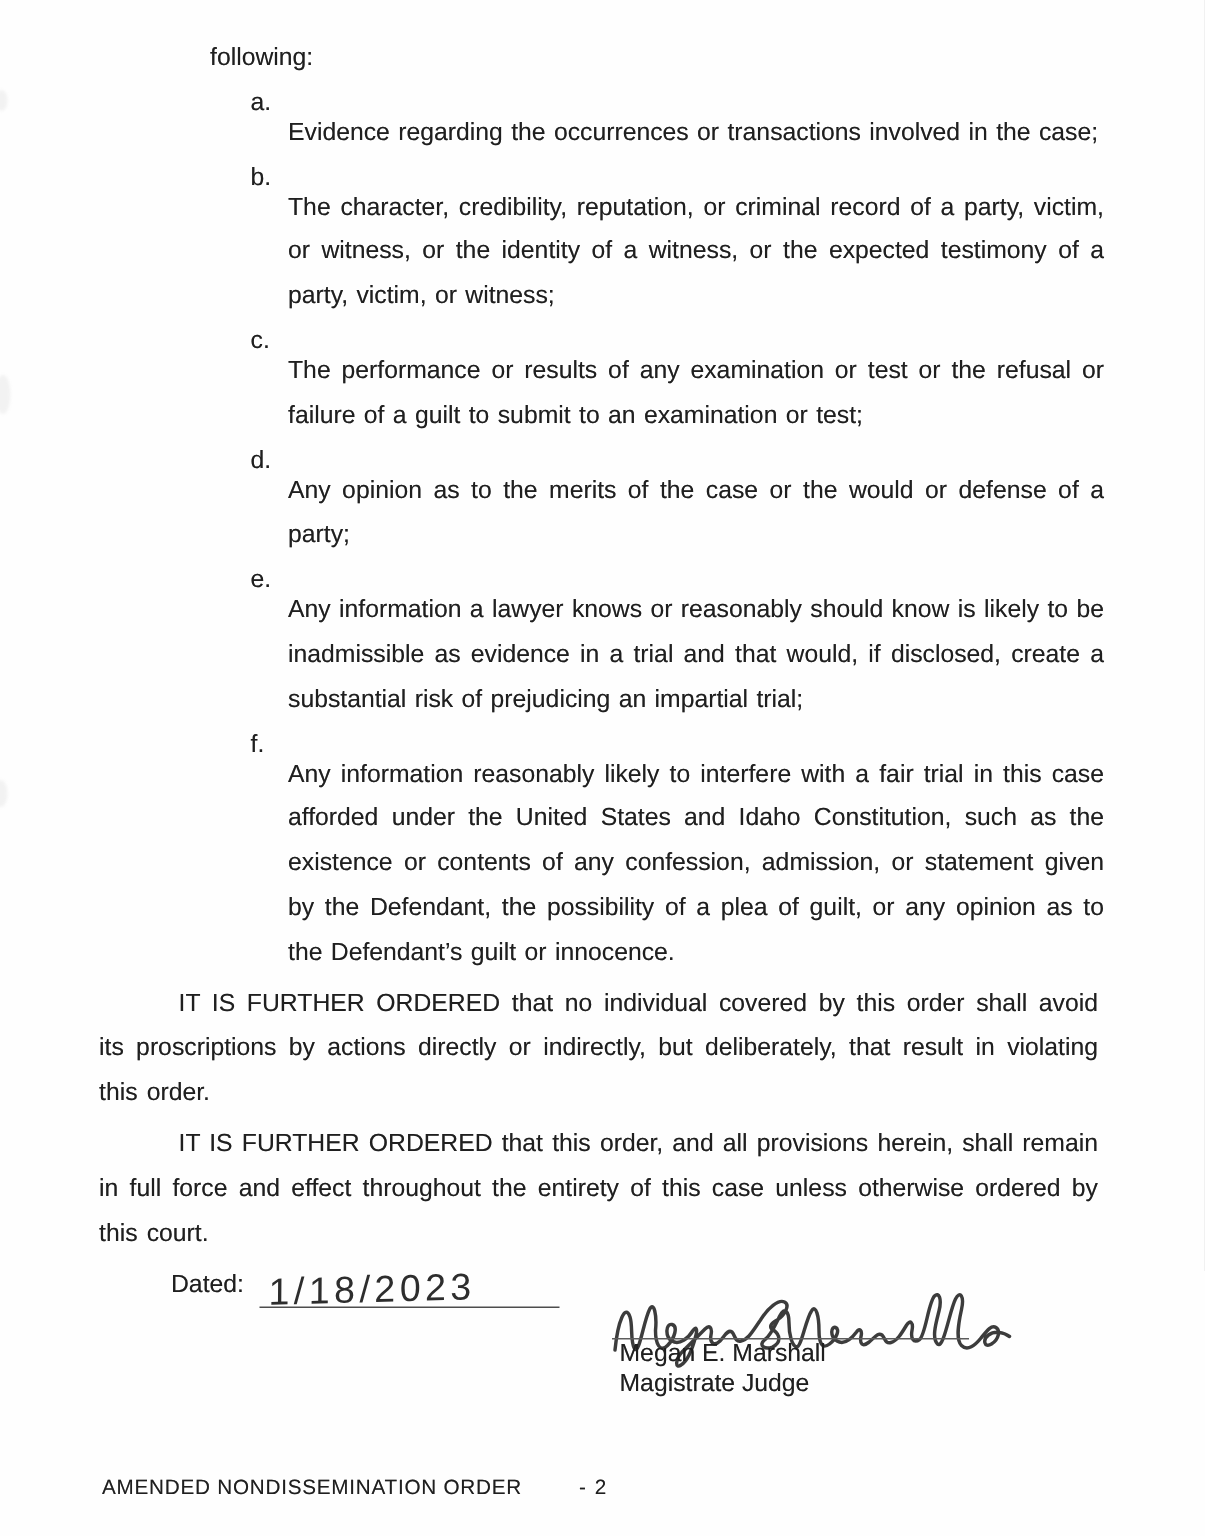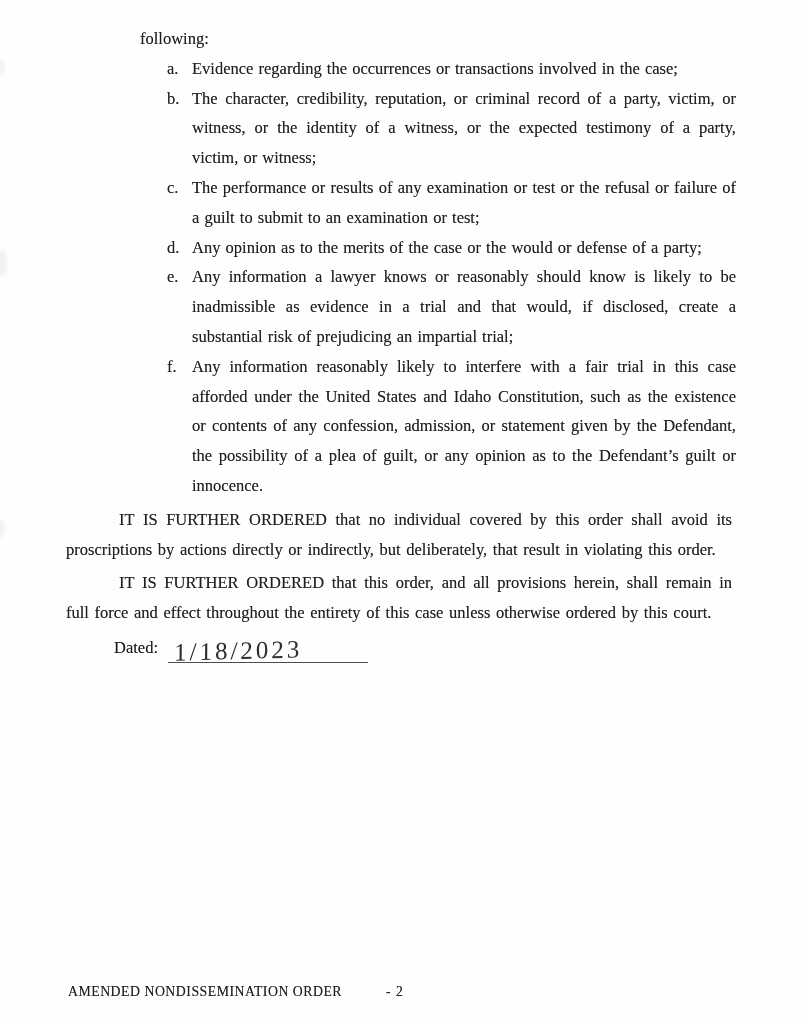--- a/index.html
+++ b/index.html
@@ -5,32 +5,32 @@
   html, body { margin:0; padding:0; background:#e8e8e8; }
   .page {
     position:relative;
     width:803px; height:1024px;
     margin:0 auto;
     background:#fefefdf
     ;
     background:#fefefe;
     box-sizing:border-box;
     padding:24px 67px 0 62px;
-    font-family:Liberation Serif, serif;
+    font-family:Liberation Sans, sans-serif;
     font-size:16.5px;
     line-height:29.8px;
     color:#1f1f1f;
     text-shadow:0 0 0.35px rgba(25,25,25,0.5);
     overflow:hidden;
   }
   .intro { margin-left:78px; }
   .order-list { margin:0; padding:0; list-style:none; }
   .list-item { display:flex; }
   .li-marker { flex:0 0 25px; margin-left:105px; }
-  .li-text { flex:1; text-align:justify; word-spacing:1px; }
+  .li-text { flex:1; text-align:justify; word-spacing:1px;margin-top:20px; }
   .para { margin:4px; text-indent:53px; text-align:justify; word-spacing:1.5px; }
   .dated-row { margin-left:52px; white-space:nowrap; }
   .date-line {
     display:inline-block; position:relative;
     width:200px; height:30px; vertical-align:bottom;
     border-bottom:1.6px solid #4d4d4d;
     margin-left:10px;
   }
   .date-hand {
     position:absolute; left:6px; bottom:-4px;
@@ -91,20 +91,43 @@
     </li>
   </ol>
 
   <p class="para">IT IS FURTHER ORDERED that no individual covered by this order shall avoid its proscriptions by actions directly or indirectly, but deliberately, that result in violating this order.</p>
   <p class="para">IT IS FURTHER ORDERED that this order, and all provisions herein, shall remain in full force and effect throughout the entirety of this case unless otherwise ordered by this court.</p>
 
   <div class="dated-row">
     <span>Dated:</span><span class="date-line"><span class="date-hand">1/18/2023</span></span>
   </div>
 
+  <div class="sig-block">
+    <svg class="sig-scrawl" viewBox="0 0 270 60" xmlns="http://www.w3.org/2000/svg" aria-hidden="true">
+      <path fill="none" stroke="#2b2b2b" stroke-width="2.3" stroke-linecap="round" stroke-linejoin="round" opacity="0.92" d="
+        M3,46 C5,26 10,15 13,24 C15,30 13,40 16,45 C19,50 22,27 26,19 C29,13 31,23 30,33
+        C30,42 33,48 38,43 C43,38 45,30 41,29 C37,28 36,37 41,40 C46,43 52,38 55,33
+        C57,30 58,32 57,36 C55,44 52,53 47,56 C43,59 43,52 48,47 C53,42 59,36 63,32
+        C66,29 68,31 67,36 C66,41 69,44 73,40 C76,37 78,32 81,34 C83,36 83,41 87,40
+        C92,39 95,33 100,26 C105,18 112,12 116,14 C120,16 116,23 111,26 C107,28 105,31 109,33
+        C113,36 114,41 108,44 C103,46 98,43 103,39 C107,36 110,29 113,23 C116,17 119,20 119,28
+        C119,36 121,43 124,44 C127,45 130,26 134,20 C137,15 139,24 139,33 C139,41 141,46 146,42
+        C151,38 153,32 150,31 C147,30 146,37 151,40 C156,43 161,38 164,34 C166,31 168,33 167,37
+        C166,42 168,44 172,41 C176,38 178,34 181,36 C183,38 183,42 187,41 C191,40 194,35 197,30
+        C200,25 202,28 201,33 C200,38 202,42 206,39 C210,36 212,14 216,10 C219,7 221,12 219,20
+        C217,28 214,38 218,42 C222,46 226,20 230,12 C233,6 236,10 234,19 C232,28 230,39 234,43
+        C238,47 243,43 247,38 C251,33 254,29 257,31 C260,33 259,39 254,42 C249,45 248,39 252,36
+        C256,33 262,34 266,37"></path>
+    </svg>
+    <div class="sig-line"></div>
+    <div class="sig-text">
+      <span class="sig-name">Megan E. Marshall</span>
+      <span class="sig-title">Magistrate Judge</span>
+    </div>
+  </div>
 
   <div class="footer-title">AMENDED NONDISSEMINATION ORDER</div>
   <div class="footer-page">- 2</div>
 
   <div class="smudge" style="left:-3px; top:250px; width:10px; height:26px;"></div>
   <div class="smudge" style="left:-4px; top:520px; width:9px; height:18px;"></div>
   <div class="smudge" style="left:-3px; top:60px; width:8px; height:14px;"></div>
 </div>
 
 </body></html>

